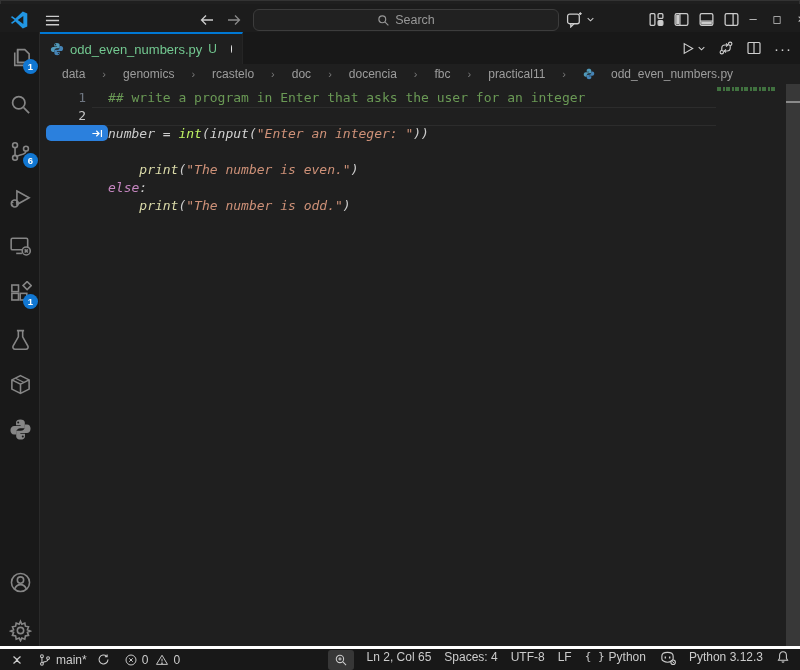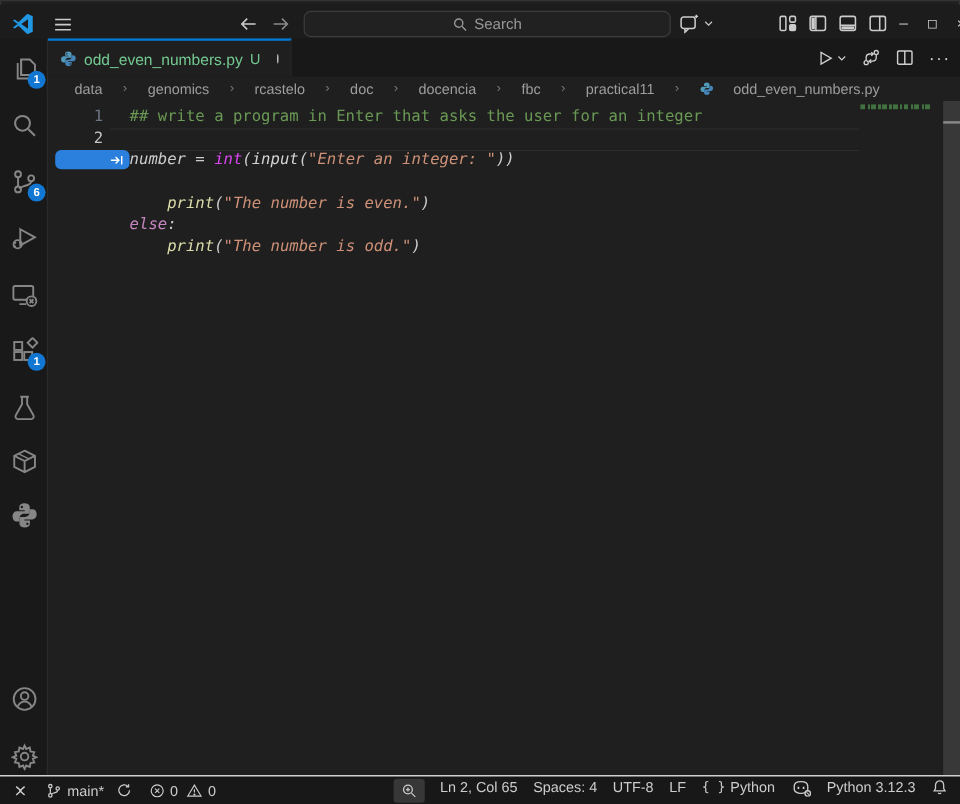--- a/index.html
+++ b/index.html
@@ -56,37 +56,37 @@
 
   
   #editor { position:absolute; left:40px; top:84px; width:760px; height:562px; background:#1f1f1f; overflow:hidden; }
   #code-lines { position:absolute; left:0; top:5px; width:676px; }
   .code-line { display:flex; height:18px; line-height:18px; font-family:"DejaVu Sans Mono", monospace; font-size:13px; white-space:pre; }
   .gutter { width:52px; padding-right:6px; text-align:right; color:#6e7681; flex:none; }
   .gutter.active { color:#c6c6c6; }
   .ltext { margin-left:16px; }
   .ghost .ltext { font-style:italic; }
   .tk-cm{color:#6a9955} .tk-v{color:#cccccc} .tk-v2{color:#d4d4d4} .tk-kw{color:#c586c0}
-  .tk-fn{color:#dcdcaa} .tk-bi{color:#d946ef} .tk-str{color:#ce9178} .tk-num{color:#b5cea8}
+  .tk-fn{color:#dcdcaa} .tk-bi{color:#bef264} .tk-str{color:#ce9178} .tk-num{color:#b5cea8}
   .caret { display:inline-block; width:1.5px; height:15px; background:#e0e0e0; vertical-align:-3px; }
   #cursor-line-box { position:absolute; left:52px; top:23px; width:624px; height:19px;
     border-top:1px solid #2c2c2c; border-bottom:1px solid #2c2c2c; pointer-events:none; }
   #tab-accept-pill {
     position:absolute; left:6px; top:41px; width:62px; height:16px; background:#2b80dd; border-radius:5px;
     display:flex; align-items:center; justify-content:flex-end; padding-right:4px;
   }
   #minimap { position:absolute; left:676px; top:0; width:70px; height:562px; }
   #minimap-line { position:absolute; left:1px; top:3px; width:58px; height:4px;
     background:repeating-linear-gradient(90deg,#40713f 0 4px, transparent 4px 6px, #40713f 6px 8px, transparent 8px 9px); }
   #scrollbar { position:absolute; left:746px; top:0; width:14px; height:562px; background:#272727; }
   #scrollbar-thumb { position:absolute; left:0; top:0; width:14px; height:562px; background:#383838; }
   #ruler-cursor-mark { position:absolute; left:0; top:17px; width:14px; height:2px; background:#8a8a8a; }
 
   
-  #statusbar { position:absolute; left:0; top:646px; width:800px; height:24px; background:#181818; border-top:1px solid #ffffff;
+  #statusbar { position:absolute; left:0; top:646px; width:800px; height:24px; background:#181818; border-top:3px solid #ffffff;
     display:flex; align-items:center; color:#cccccc; font-size:12px; }
   .sb-left { display:flex; align-items:center; gap:14px; padding-left:10px; }
   .sb-right { margin-left:auto; display:flex; align-items:flex-start; gap:13px; padding-right:10px; }
   .sb-item { display:flex; align-items:center; gap:4px; }
   #zoom-item { background:#373737; border-radius:3px; width:26px; height:20px; justify-content:center; }
 </style>
 </head>
 <body>
 
 <div id="window">

